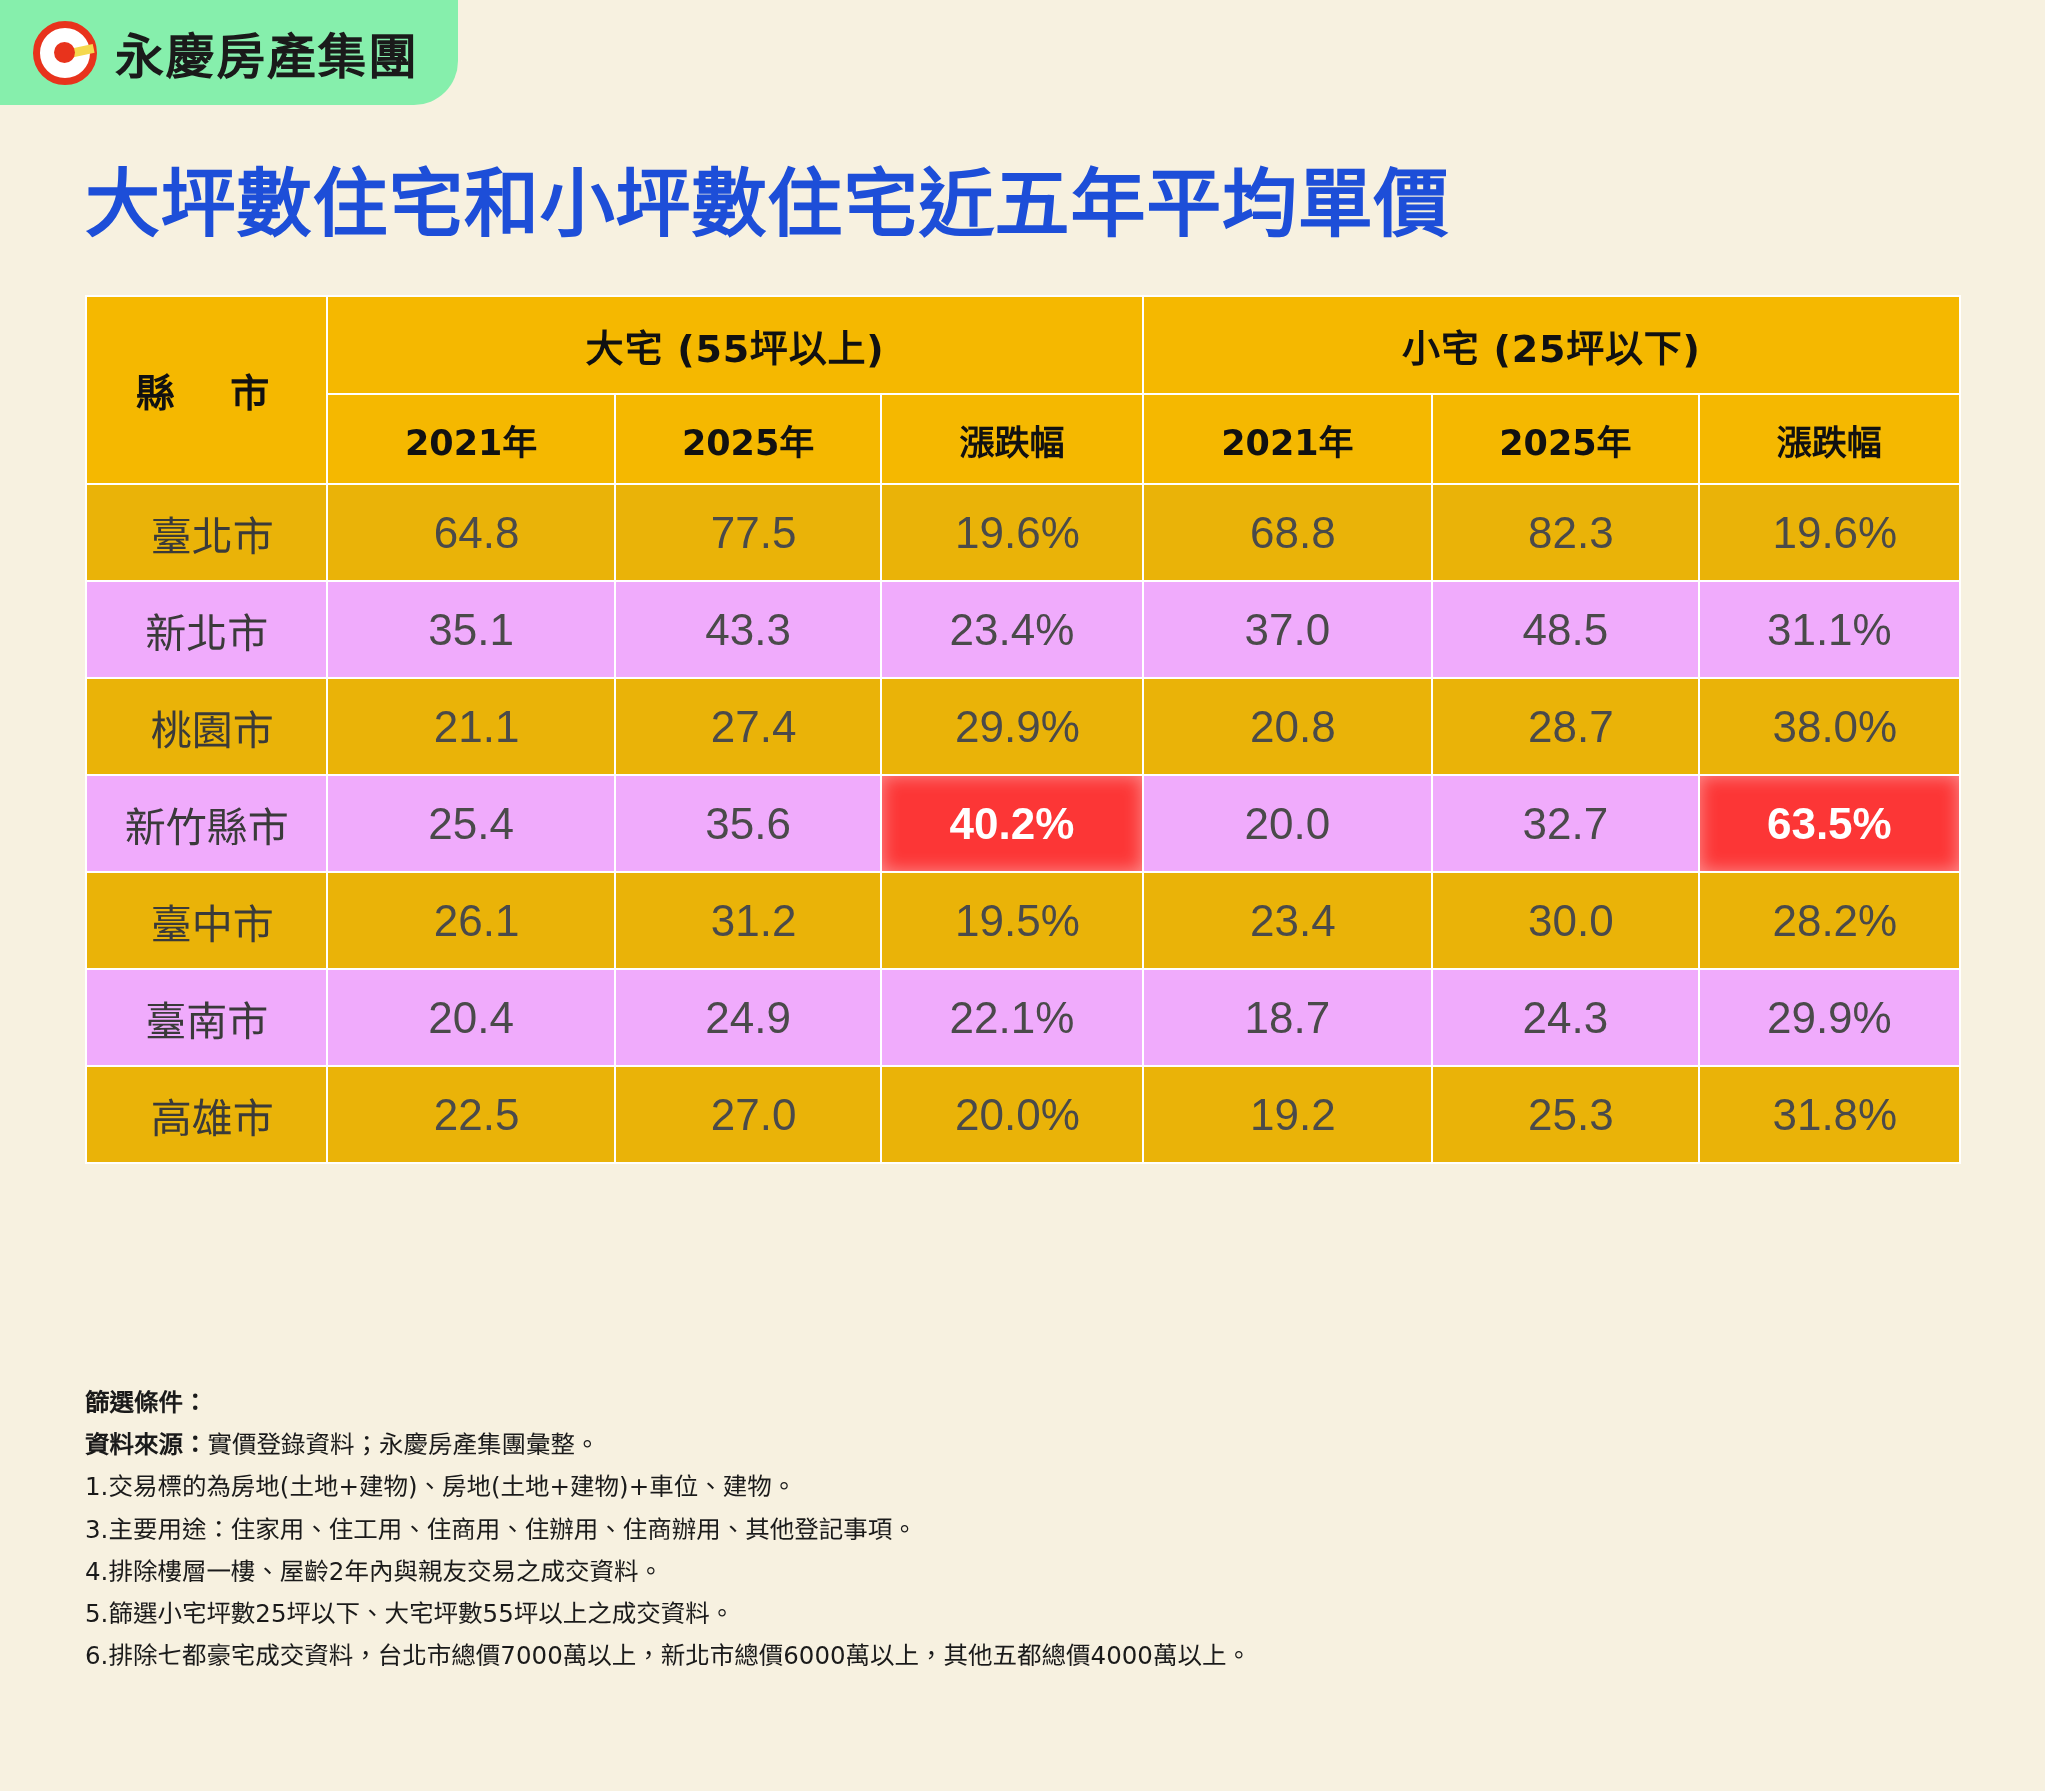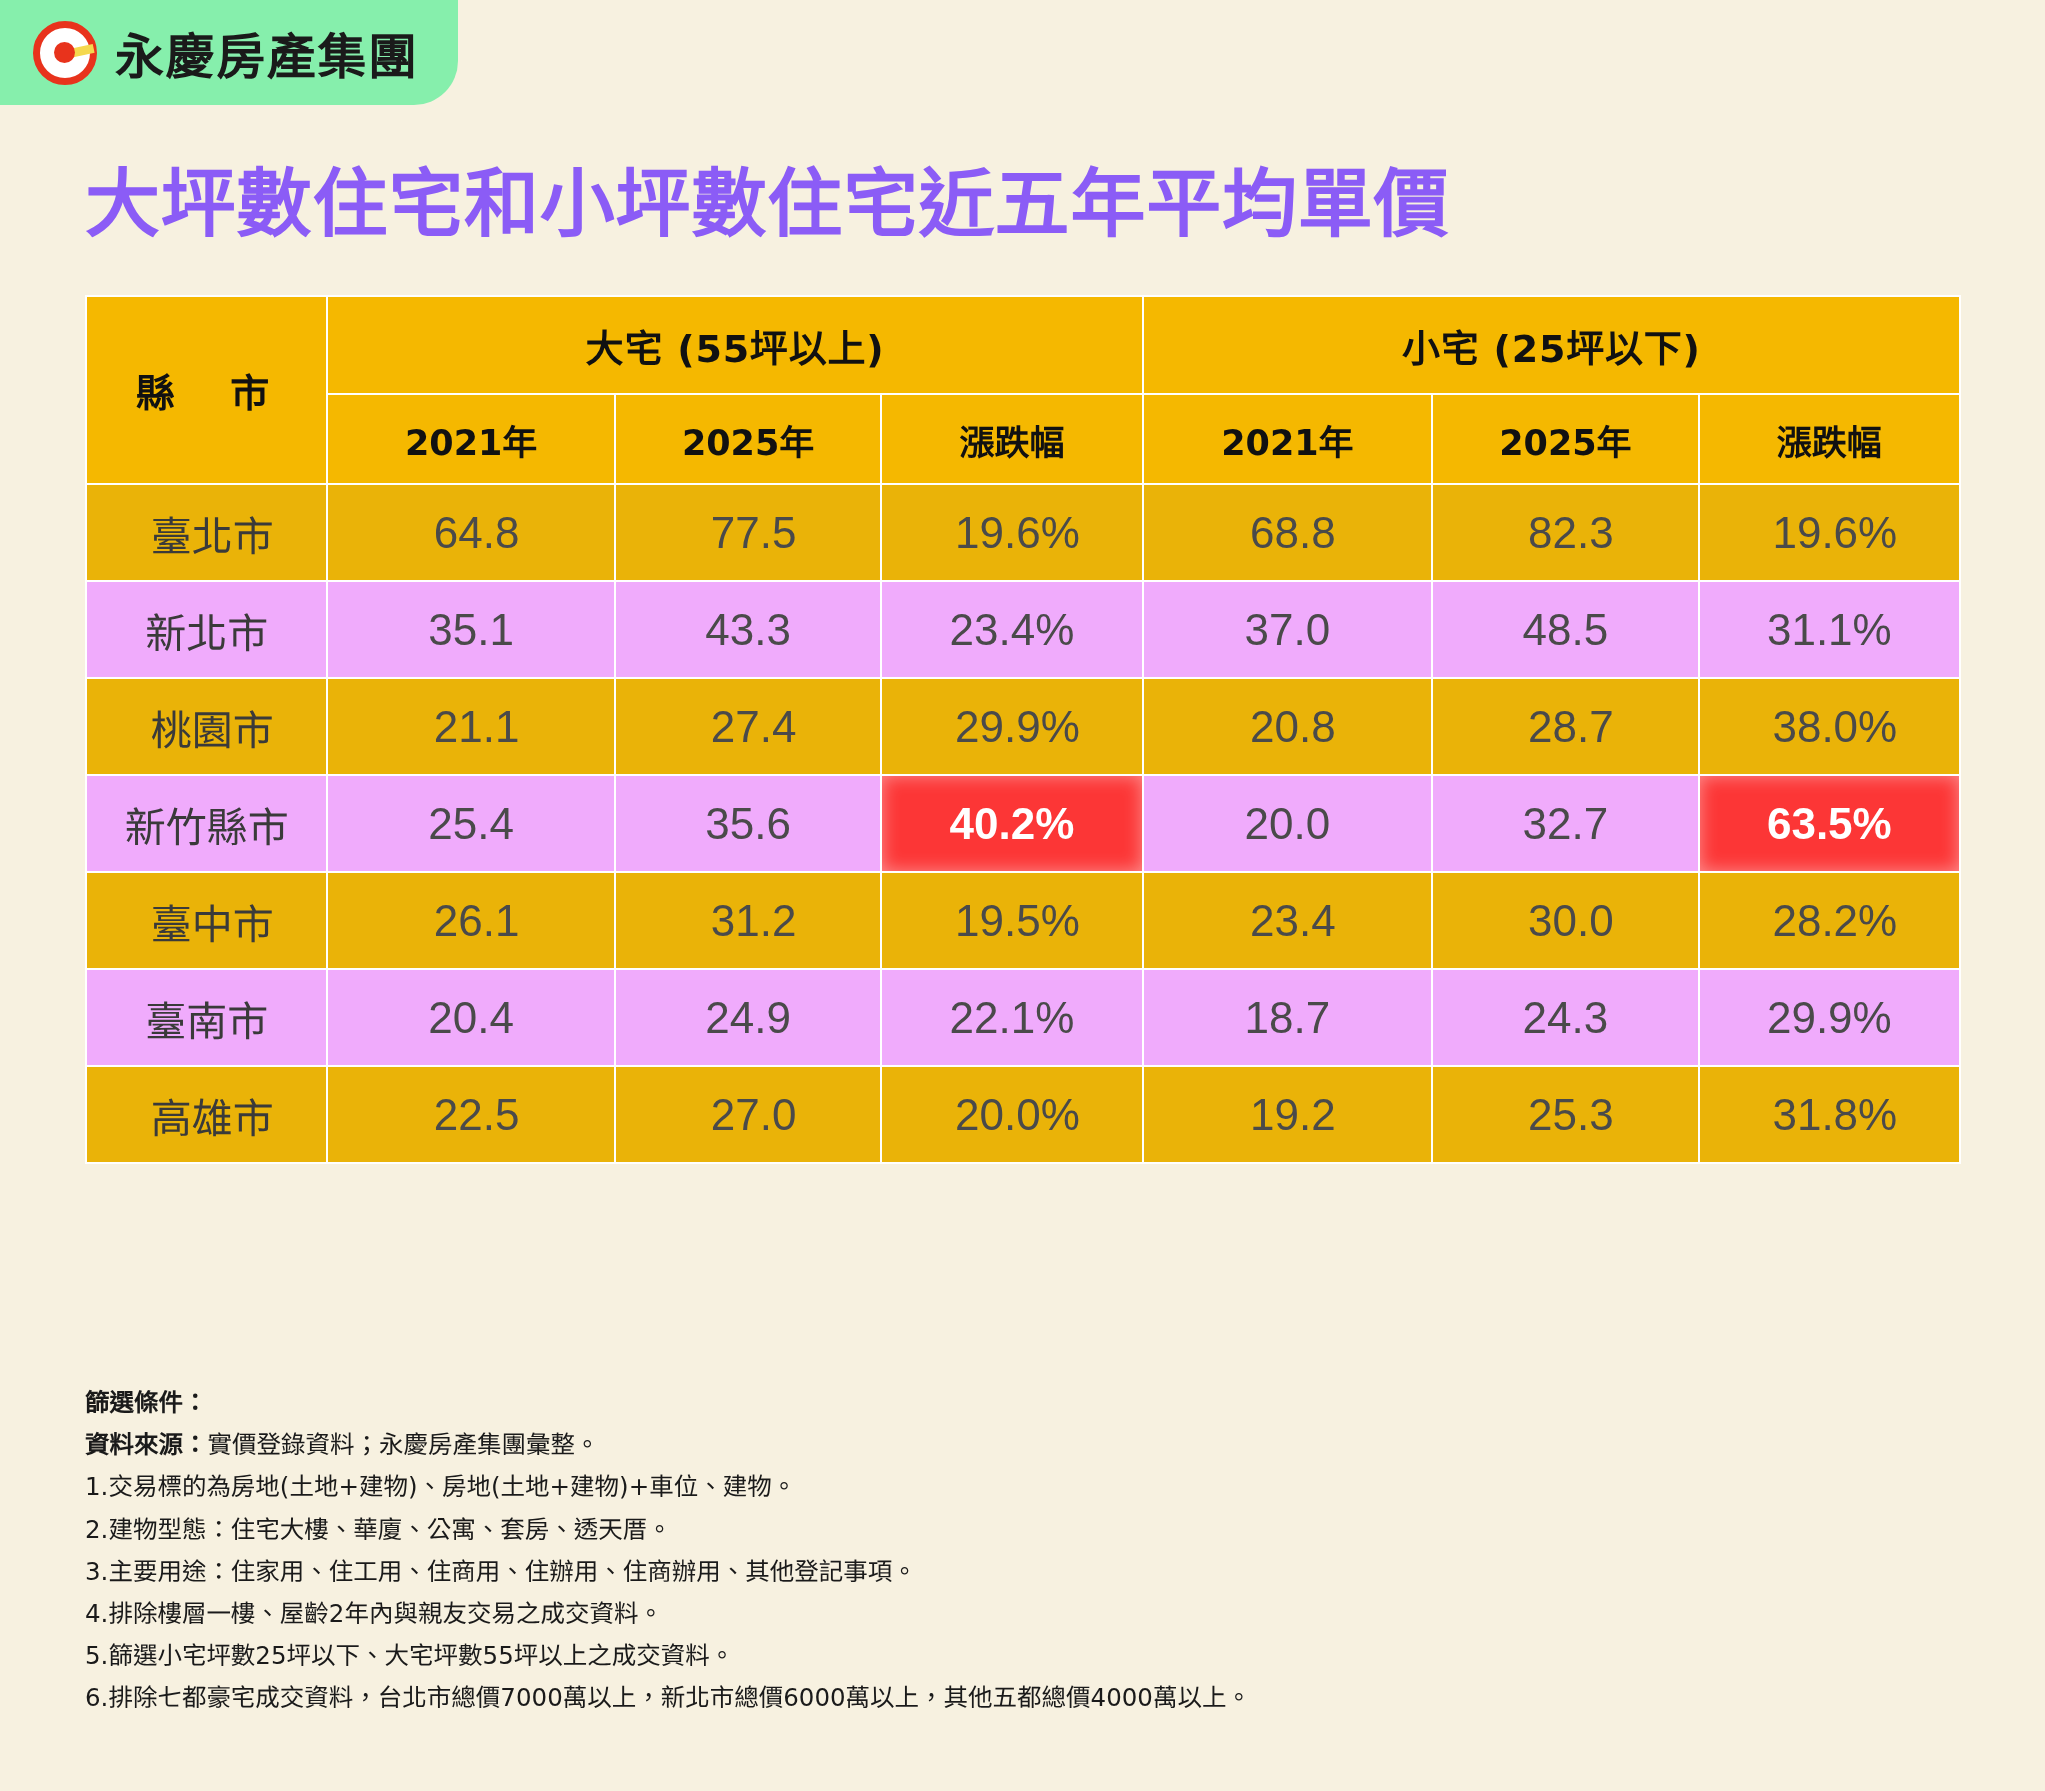--- a/index.html
+++ b/index.html
@@ -63,21 +63,21 @@
     white-space: nowrap;
   }
 
   
   .page-title {
     position: absolute;
     top: 143px;
     left: 85px;
     font-size: 75px;
     font-weight: 700;
-    color: #8b5cf6;
+    color: #1d4ed8;
     letter-spacing: 0.8px;
     white-space: nowrap;
     font-family: "DejaVu Sans", "Liberation Sans", sans-serif;
   }
 
   
   .table-wrap {
     position: absolute;
     top: 295px;
     left: 85px;
@@ -248,19 +248,18 @@
     </tbody>
   </table>
 </div>
 
 <div class="notes">
   <p class="line lbl">篩選條件：</p>
   <p class="line">
     <span class="lbl">資料來源：</span><span>實價登錄資料；永慶房產集團彙整。</span>
   </p>
   <p class="line">1.交易標的為房地(土地+建物)、房地(土地+建物)+車位、建物。</p>
-  <p class="line">2.建物型態：住宅大樓、華廈、公寓、套房、透天厝。</p>
   <p class="line">3.主要用途：住家用、住工用、住商用、住辦用、住商辦用、其他登記事項。</p>
   <p class="line">4.排除樓層一樓、屋齡2年內與親友交易之成交資料。</p>
   <p class="line">5.篩選小宅坪數25坪以下、大宅坪數55坪以上之成交資料。</p>
   <p class="line">6.排除七都豪宅成交資料，台北市總價7000萬以上，新北市總價6000萬以上，其他五都總價4000萬以上。</p>
 </div>
 
 
 </body></html>

